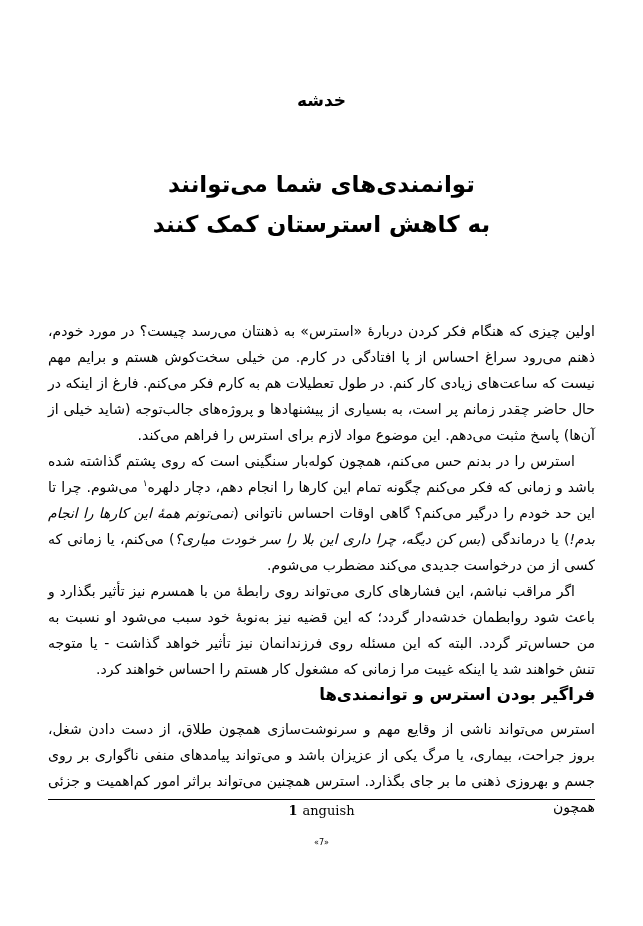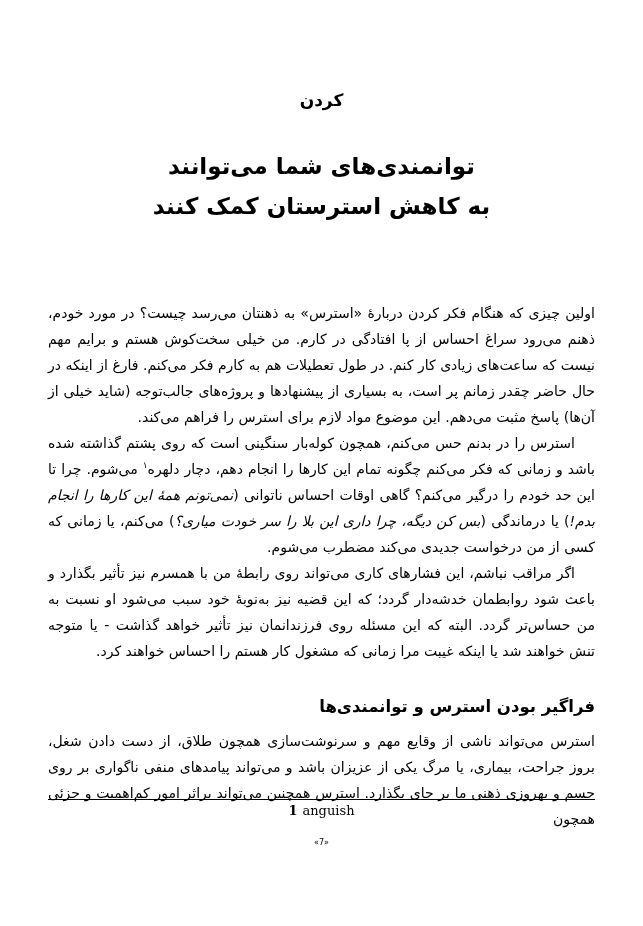--- a/index.html
+++ b/index.html
@@ -13,21 +13,21 @@
     color: #000000;
   }
   .kicker {
     padding-top: 90px;
     text-align: center;
     font-size: 17px;
     font-weight: bold;
     direction: rtl;
   }
   .main-title {
-    margin-top: 36px;
+    margin-top: 54px;
     text-align: center;
     font-size: 23px;
     font-weight: bold;
     line-height: 40px;
     direction: rtl;
   }
   .content {
     margin: 74px 48px 0 48px;
     direction: rtl;
     text-align: justify;
@@ -36,21 +36,21 @@
   }
   .content p { margin: 0; }
   .content p.indent { text-indent: 20px; }
   .content em { font-style: italic; }
   sup.fn-ref {
     font-size: 9px;
     line-height: 0;
     vertical-align: super;
   }
   .section-heading {
-    margin: 30px 0 8px 0;
+    margin: 0 0 8px 0;
     direction: rtl;
     text-align: right;
     font-size: 16.5px;
     font-weight: bold;
   }
   .footnote {
     position: absolute;
     top: 799px;
     left: 48px;
     right: 48px;
@@ -70,21 +70,21 @@
     text-align: center;
     font-size: 8px;
     direction: rtl;
   }
 </style>
 </head>
 <body>
 
 <div class="sheet">
 
-  <div class="kicker">کردن</div>
+  <div class="kicker">خدشه</div>
 
   <div class="main-title">
     <div>توانمندی‌های شما می‌توانند</div>
     <div>به کاهش استرستان کمک کنند</div>
   </div>
 
   <div class="content">
 
     <p>اولین چیزی که هنگام فکر کردن دربارۀ «استرس» به ذهنتان می‌رسد چیست؟ در مورد خودم، ذهنم می‌رود سراغ احساس از پا افتادگی در کارم. من خیلی سخت‌کوش هستم و برایم مهم نیست که ساعت‌های زیادی کار کنم. در طول تعطیلات هم به کارم فکر می‌کنم. فارغ از اینکه در حال حاضر چقدر زمانم پر است، به بسیاری از پیشنهادها و پروژه‌های جالب‌توجه (شاید خیلی از آن‌ها) پاسخ مثبت می‌دهم. این موضوع مواد لازم برای استرس را فراهم می‌کند.</p>
 

